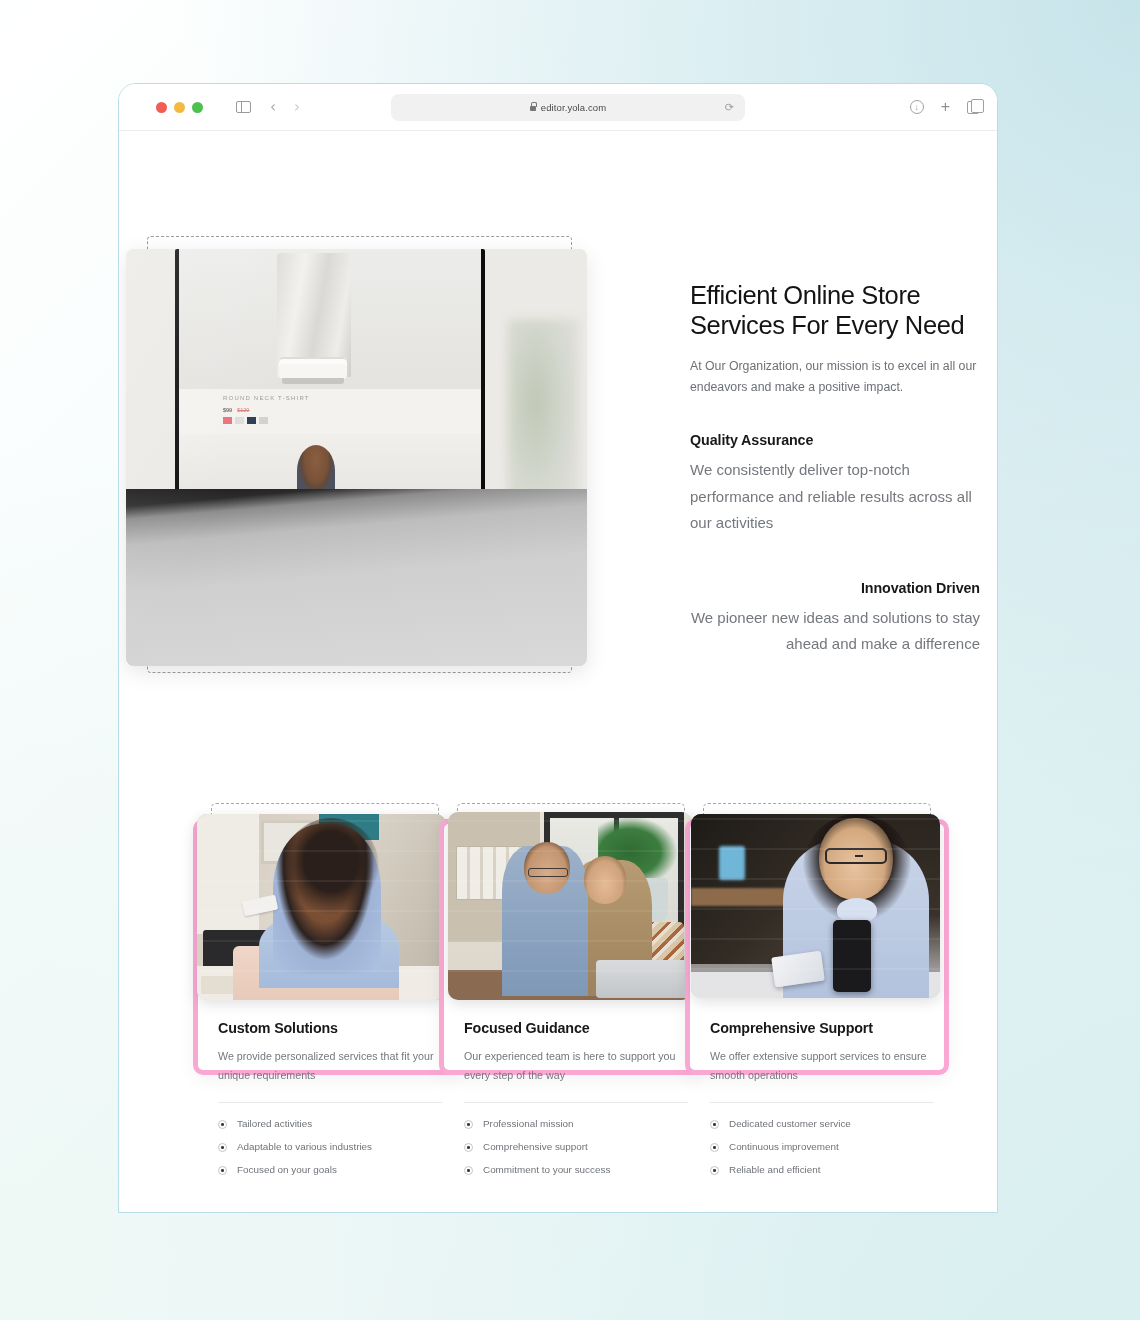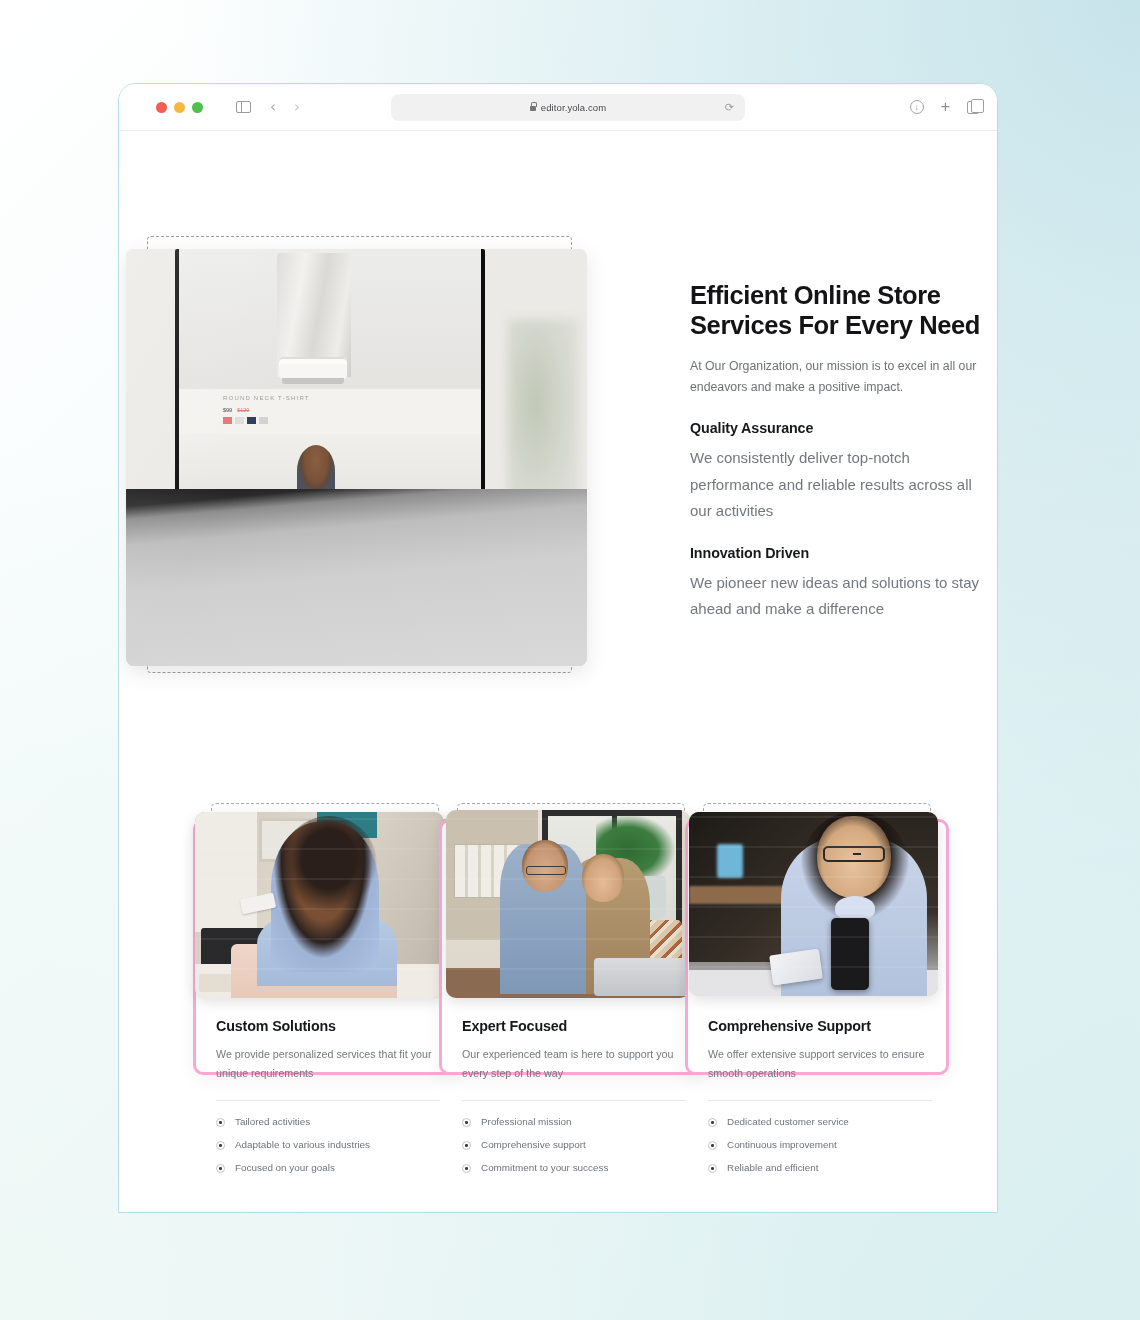--- a/index.html
+++ b/index.html
@@ -186,45 +186,45 @@
     filter: blur(5px); opacity:.85;
   }
   .hp-glare {
     position:absolute; inset:0;
     background: linear-gradient(120deg, rgba(255,255,255,.18) 0%, rgba(255,255,255,0) 35%);
   }
 
   
   .hero-copy { position: absolute; left: 571px; top: 150px; width: 290px; }
   .hero-h1 {
-    font-size: 25.5px; line-height: 1.16; font-weight: 700;
+    font-size: 25.5px; line-height: 1.16; font-weight: 400;
     letter-spacing: -.4px; color: #141416;
   }
   .hero-sub {
     margin-top: 16px; font-size: 12.3px; line-height: 1.72; color: #6d7176;
   }
-  .feat { margin-top: 22px; }
-  .feat + .feat { margin-top: 21px; }
+  .feat { margin-top: 34px; }
+  .feat + .feat { margin-top: 44px; text-align: right; }
   .feat-h { font-size: 14.3px; font-weight: 700; color: #17181a; letter-spacing: -.1px; }
   .feat-p { margin-top: 9px; font-size: 15px; line-height: 1.75; color: #74787d; }
 
   
   .cards { position: absolute; left: 56px; top: 612px; width: 770px; }
   .card { position: absolute; top: 0; width: 228px; }
   .card.c1 { left: 36px; }
   .card.c2 { left: 282px; }
   .card.c3 { left: 528px; }
 
   .card-frame {
     position: absolute; left: 0; top: 60px; width: 228px; height: 258px;
     border: 1.4px dashed #a8a8a8; border-radius: 5px;
   }
   .card-body {
     position: absolute; left: -18px; top: 76px; width: 264px; height: 256px;
-    background: #fff; border: 3px solid #f9a8d4; border-radius: 10px;
+    background: #fff; border: 5px solid #f9a8d4; border-radius: 10px;
     box-shadow: 0 5px 18px rgba(0,0,0,.05);
   }
   .card-img {
     position: absolute; left: -1px; top: -10px; width: 249px; height: 186px;
     border-radius: 10px; overflow: hidden;
     box-shadow: 0 4px 14px rgba(0,0,0,.12);
   }
   .card.c2 .card-img { left: 4px; top: -12px; width: 244px; height: 188px; }
   .card.c3 .card-img { left: 1px; top: -10px; width: 249px; height: 184px; }
 
@@ -519,21 +519,21 @@
                 <div class="woman"></div>
                 <div class="man"></div>
               <div class="man-head"></div>
                 <div class="glasses"></div>
                 <div class="woman-head"></div>
               <div class="lap2"></div>
               <div class="wm"></div>
             </div>
           </div>
           <div class="card-content">
-            <div class="card-h">Expert Focused</div>
+            <div class="card-h">Focused Guidance</div>
             <div class="card-p">Our experienced team is here to support you every step of the way</div>
             <div class="card-sep"></div>
             <ul class="bullets">
               <li>
                   <span class="bullet-dot"></span>
                   <span>Professional mission</span>
                 </li>
               <li>
                   <span class="bullet-dot"></span>
                   <span>Comprehensive support</span>

